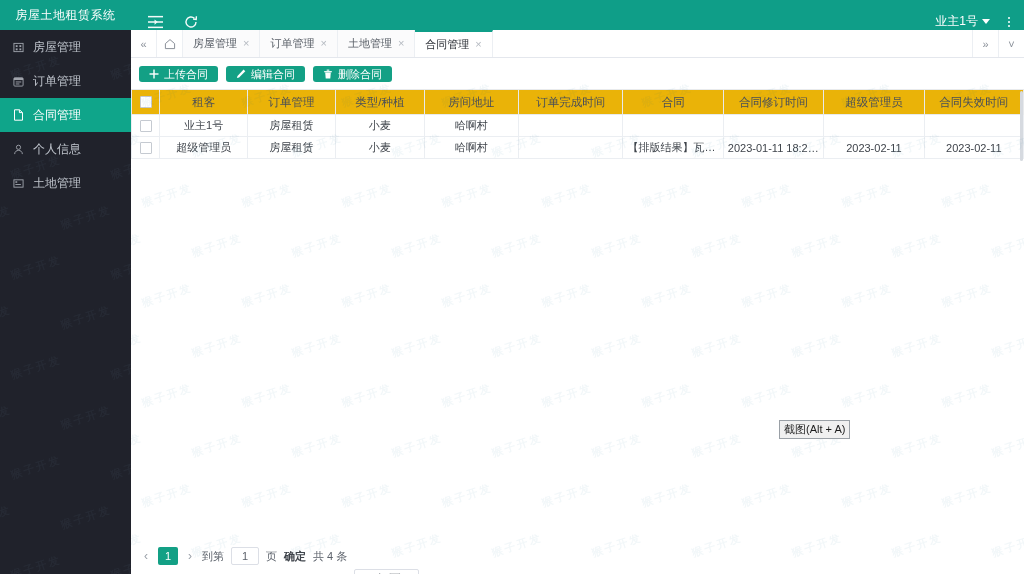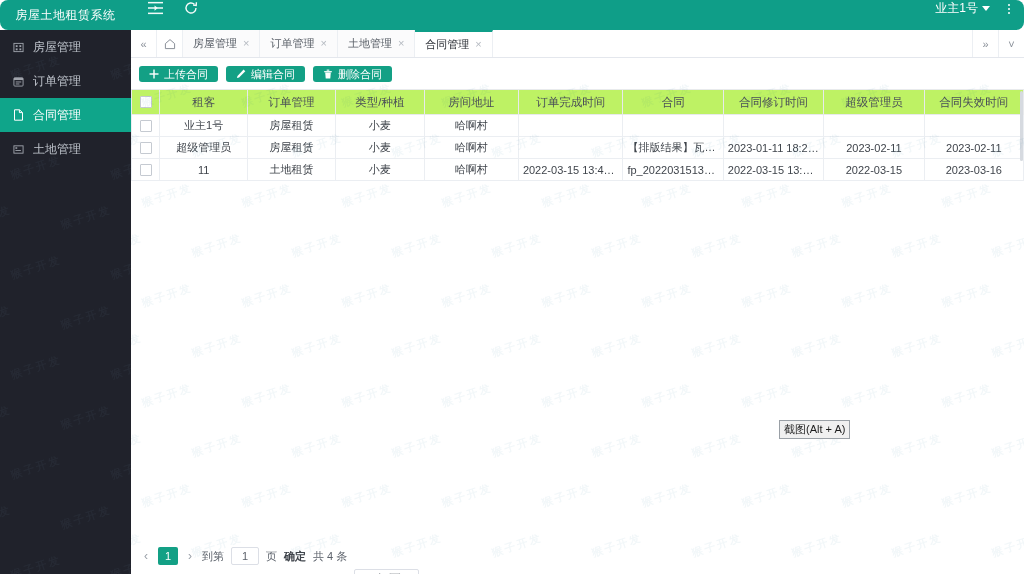--- a/index.html
+++ b/index.html
@@ -7,22 +7,22 @@
     width: 1024px; height: 574px;
     font-family: "Liberation Sans", "DejaVu Sans", sans-serif;
     font-size: 12px;
     overflow: hidden;
     background: #fff;
   }
   .app { position: relative; width: 1024px; height: 574px; display: flex; flex-direction: column; }
 
   
   .topbar {
-    height: 30px; background: #0f9e88; display: flex; align-items: flex-start;
-    color: #fff; flex: 0 0 30px; position: relative; z-index: 30; border-radius: 8px;
+    height: 30px; background: #0f9e88; display: flex; align-items: flex-end;
+    color: #fff; flex: 0 0 30px; position: relative; z-index: 30;
   }
   .brand {
     width: 131px; height: 30px; display: flex; align-items: center; justify-content: center;
     font-size: 12px; letter-spacing: .5px; color: #ffffff;
   }
   .topicons { display: flex; align-items: center; gap: 20px; padding-left: 16px; }
   .ticon { width: 16px; height: 16px; display: flex; align-items: center; justify-content: center; cursor: pointer; opacity: .95; }
   .topright { margin-left: auto; display: flex; align-items: center; gap: 14px; padding-right: 10px; }
   .userbox { display: flex; align-items: center; gap: 4px; font-size: 12px; cursor: pointer; }
   .caret-dn { width:0;height:0;border-left:4px solid transparent;border-right:4px solid transparent;border-top:5px solid #fff; }
@@ -75,21 +75,21 @@
     height: 16px; border-radius: 3px; background: #13a085; color: #fff;
     display: inline-flex; align-items: center; gap: 5px; padding: 0 10px;
     font-size: 11px; border: none; cursor: pointer; line-height: 1;
   }
   .btn svg { display: block; }
 
   
   .tablewrap { flex: 1 1 auto; min-height: 0; position: relative; overflow: hidden; }
   table.grid { width: 100%; border-collapse: collapse; table-layout: fixed; background: transparent; }
   table.grid th {
-    background: #bef264; color: #4a4f57; font-weight: normal; font-size: 11.5px;
+    background: #eab308; color: #4a4f57; font-weight: normal; font-size: 11.5px;
     height: 25px; border: 1px solid #e8eaec; border-top: 1px solid #e8eaec;
     text-align: center; padding: 0 4px;
   }
   table.grid td {
     height: 22px; border: 1px solid #ebeef2; font-size: 11px; color: #3f444b;
     text-align: center; padding: 0 4px; white-space: nowrap; overflow: hidden;
     text-overflow: ellipsis; background: transparent;
   }
   .cbcell { width: 27px; }
   .cbox {
@@ -235,20 +235,29 @@
         <span>订单管理</span>
       </div>
       <div class="side-item active">
         <span class="sicon">
           <svg width="11" height="12" viewBox="0 0 11 12">
               <path d="M1.5 0.8 h5 L9.5 3.6 V11.2 H1.5 Z" fill="none" stroke="#ffffff" stroke-width="1"></path>
               <path d="M6.4 0.9 V3.6 H9.4" fill="none" stroke="#ffffff" stroke-width="1"></path>
             </svg>
         </span>
         <span>合同管理</span>
+      </div>
+      <div class="side-item">
+        <span class="sicon">
+          <svg width="11" height="11" viewBox="0 0 12 12">
+              <circle cx="6" cy="3.6" r="2.3" fill="none" stroke="#bfc4cc" stroke-width="1"></circle>
+              <path d="M1.8 11 c0-2.6 1.9-4 4.2-4 s4.2 1.4 4.2 4" fill="none" stroke="#bfc4cc" stroke-width="1"></path>
+            </svg>
+        </span>
+        <span>个人信息</span>
       </div>
       <div class="side-item">
         <span class="sicon">
           <svg width="11" height="11" viewBox="0 0 12 12">
               <rect x="1" y="2" width="10" height="8" fill="none" stroke="#bfc4cc" stroke-width="1"></rect>
               <rect x="2.6" y="3.6" width="2" height="1.6" fill="#bfc4cc"></rect>
               <rect x="2.6" y="6.6" width="6" height="1" fill="#bfc4cc"></rect>
             </svg>
         </span>
         <span>土地管理</span>
@@ -475,32 +484,20 @@
                 <td>超级管理员</td>
                 <td class="lnk-green">房屋租赁</td>
                 <td>小麦</td>
                 <td>哈啊村</td>
                 <td></td>
                 <td class="lnk-blue">【排版结果】瓦斯…</td>
                 <td>2023-01-11 18:26:…</td>
                 <td>2023-02-11</td>
                 <td>2023-02-11</td>
               </tr>
-              <tr>
-                <td class="cbcell"><span class="cbox"></span></td>
-                <td>11</td>
-                <td class="lnk-green">土地租赁</td>
-                <td>小麦</td>
-                <td>哈啊村</td>
-                <td>2022-03-15 13:44…</td>
-                <td class="lnk-blue">fp_202203151349…</td>
-                <td>2022-03-15 13:49…</td>
-                <td>2022-03-15</td>
-                <td>2023-03-16</td>
-              </tr>
             </tbody>
           </table>
           <div class="vscroll">
               <i></i>
             </div>
         </div>
 
         <div class="tooltip">
           <span>截图(Alt + A)</span>
         </div>

